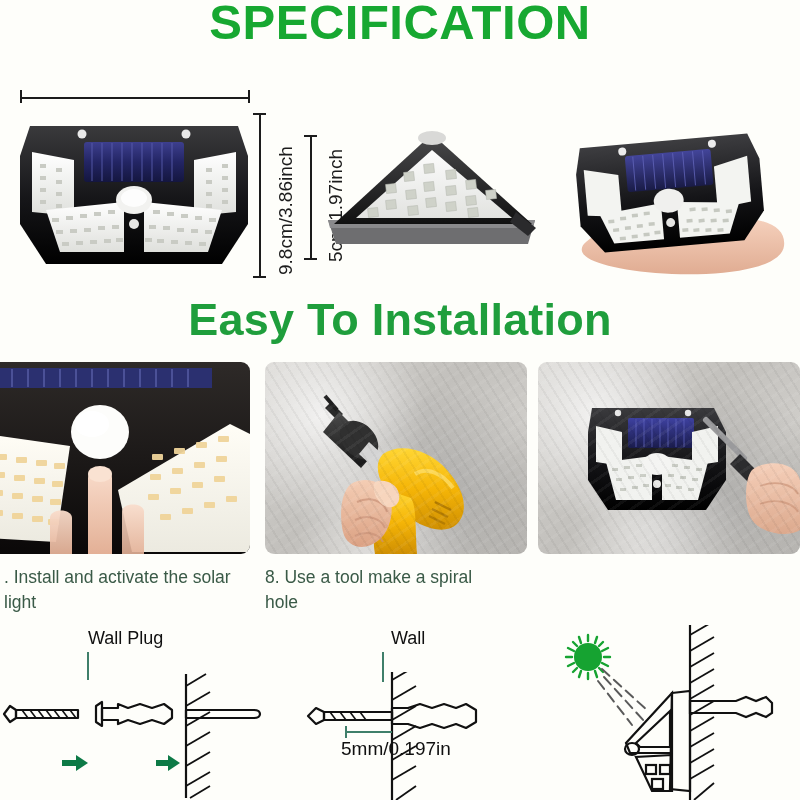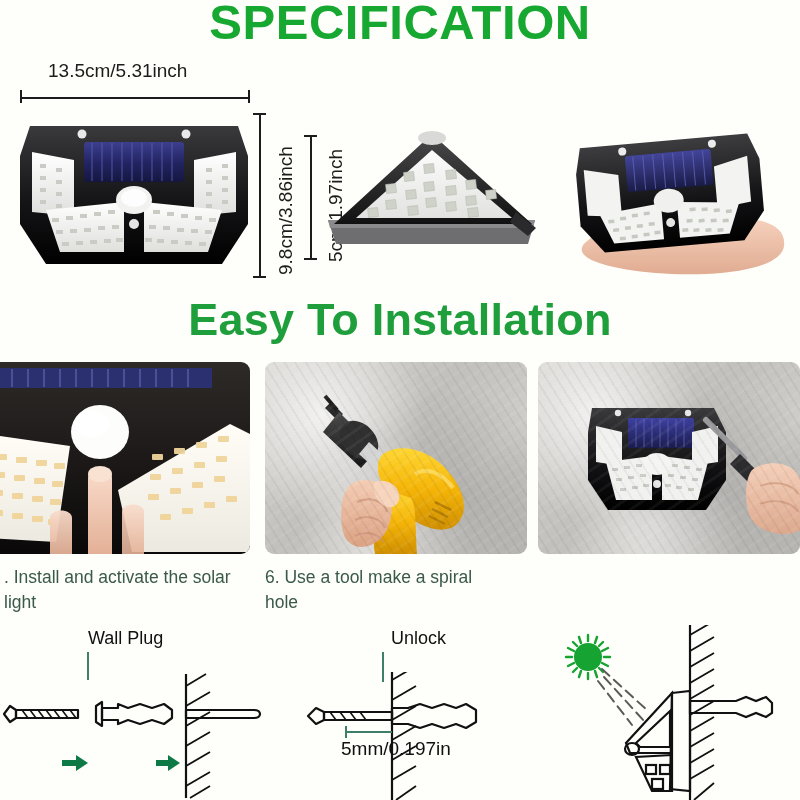--- a/index.html
+++ b/index.html
@@ -64,21 +64,20 @@
   .label-txt{position:absolute;font-size:18px;color:#101010;white-space:nowrap;margin-left:36px;}
   .leader{position:absolute;width:2px;background:#3f7f6a;}
 </style>
 </head>
 <body>
 
 <div class="page">
 
   <div class="title">SPECIFICATION</div>
 
-  <div class="dim" style="left:48px;top:60px;">13.5cm/5.31inch</div>
 
   <div class="dimline-h" style="left:20px;top:97px;width:230px;"></div>
   <div class="tick-v" style="left:20px;top:90px;"></div>
   <div class="tick-v" style="left:248px;top:90px;"></div>
 
   <div class="dim dim-v" style="left:275px;top:275px;">9.8cm/3.86inch</div>
   <div class="dimline-v" style="left:259px;top:113px;height:165px;"></div>
   <div class="tick-h" style="left:253px;top:113px;"></div>
   <div class="tick-h" style="left:253px;top:276px;"></div>
 
@@ -499,21 +498,21 @@
         <path d="M202 92 L224 114 L214 124 L192 102 Z" fill="#2c2c2e"></path>
 
         <path d="M214 108 C230 96 258 100 262 118 L262 168 C250 176 224 172 214 158 C206 146 206 118 214 108 Z" fill="url(#m3skin)"></path>
         <path d="M222 124 C238 118 254 122 260 132" stroke="#c99277" stroke-width="1.8" fill="none" opacity=".65"></path>
         <path d="M222 142 C238 136 254 140 260 150" stroke="#c99277" stroke-width="1.8" fill="none" opacity=".65"></path>
       </svg>
     </div>
   </div>
 
   <div class="caption" style="left:4px;top:565px;width:236px;">. Install and activate the solar light</div>
-  <div class="caption" style="left:265px;top:565px;width:240px;">6. Use a tool make a spiral hole</div>
+  <div class="caption" style="left:265px;top:565px;width:240px;">8. Use a tool make a spiral hole</div>
 
   <div class="label-txt" style="left:52px;top:628px;">Wall Plug</div>
   <div class="leader" style="left:87px;top:652px;height:28px;"></div>
 
   <div class="art" style="left:0px;top:672px;width:270px;height:128px;">
     <svg viewBox="0 0 270 128" width="270" height="128">
       <g fill="none" stroke="#111" stroke-width="2.2" stroke-linejoin="round">
 
         <path d="M10 34 L4 42 L10 50 L16 46 L16 38 Z"></path>
         <path d="M16 38 H78 V46 H16 Z"></path>
@@ -544,21 +543,21 @@
         <path d="M186 38 H254 C262 38 262 46 254 46 H186 Z"></path>
       </g>
 
       <g fill="#0d7a46">
         <path d="M62 88 H76 V83 L88 91 L76 99 V94 H62 Z"></path>
         <path d="M156 88 H168 V83 L180 91 L168 99 V94 H156 Z"></path>
       </g>
     </svg>
   </div>
 
-  <div class="label-txt" style="left:355px;top:628px;">Unlock</div>
+  <div class="label-txt" style="left:355px;top:628px;">Wall</div>
   <div class="leader" style="left:382px;top:652px;height:30px;"></div>
 
   <div class="art" style="left:290px;top:672px;width:240px;height:128px;">
     <svg viewBox="0 0 240 128" width="240" height="128">
       <g fill="none" stroke="#111" stroke-width="2.2" stroke-linejoin="round">
 
         <line x1="102" y1="-4" x2="102" y2="128"></line>
         <g stroke-width="1.8">
           <line x1="102" y1="8" x2="126" y2="-6"></line>
           <line x1="102" y1="28" x2="126" y2="14"></line>

